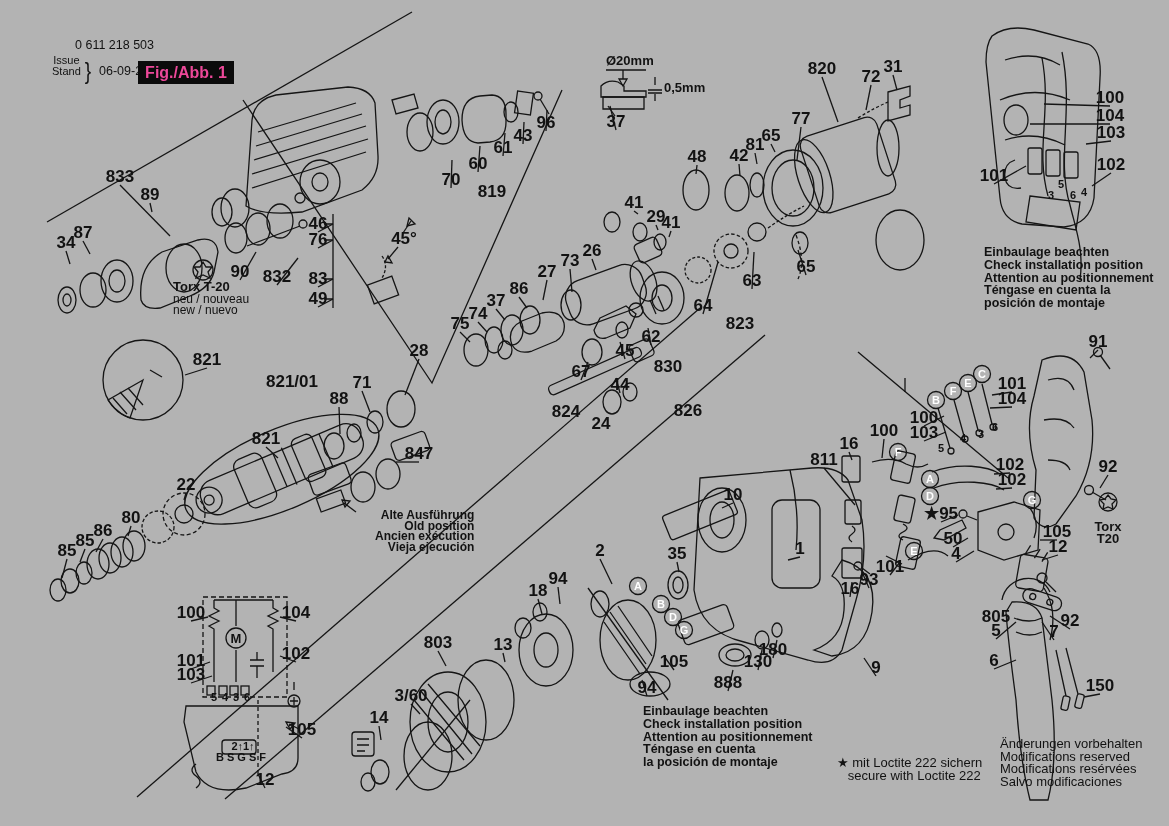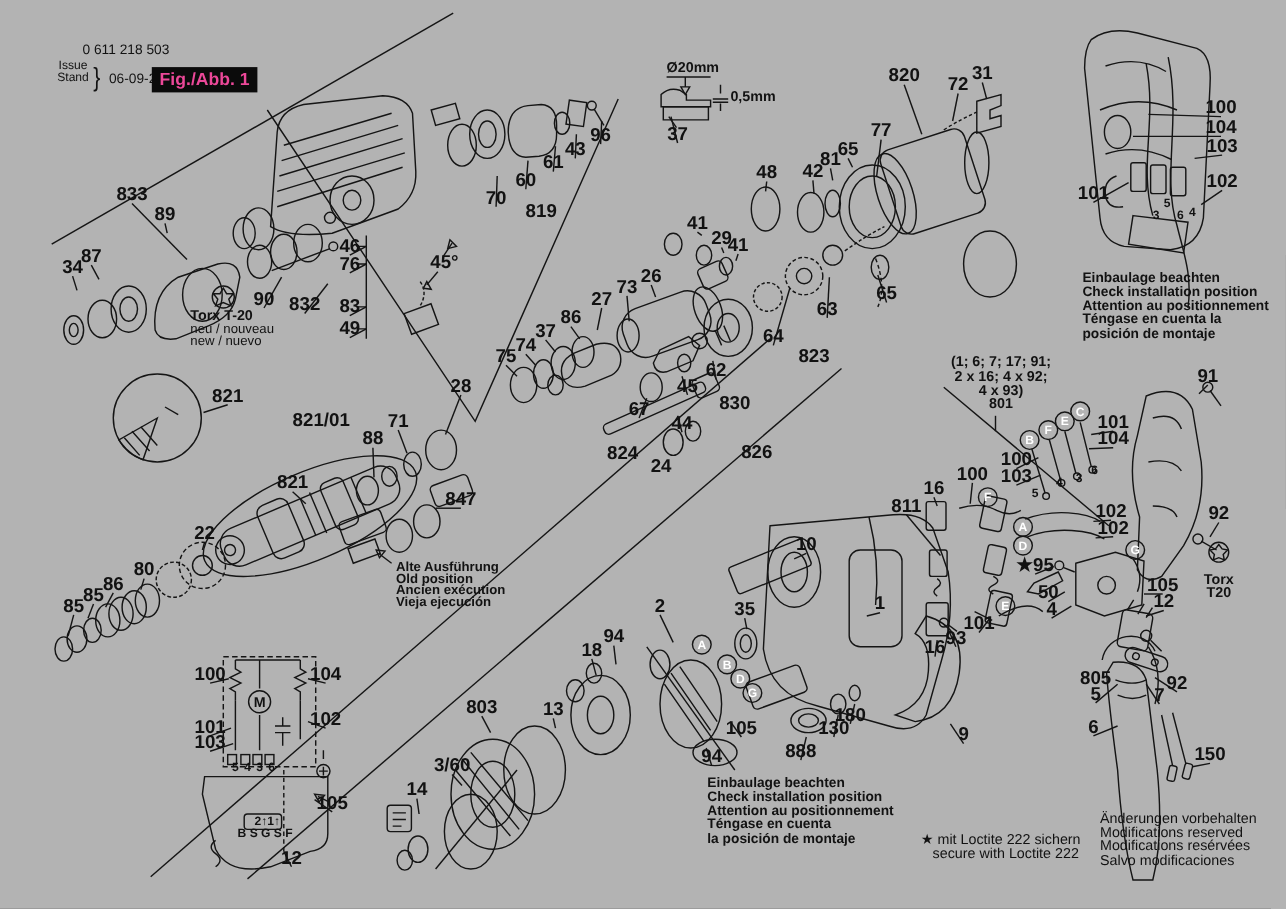--- a/index.html
+++ b/index.html
@@ -629,20 +629,19 @@
         <circle cx="684" cy="630" r="8.5" class="clc"></circle>
         <text x="684" y="633.8" class="clt">G</text>
         <circle cx="236" cy="638" r="10" class="clo"></circle>
         <text x="236" y="642.5" class="clt dark">M</text>
       </g>
   </svg>
 <div class="tb b" style="left: 173px; top: 281px; font-size: 13px; line-height: 12px;"><div>Torx T-20</div></div>
     <div class="tb" style="left: 173px; top: 294px; font-size: 12px; line-height: 10.5px;"><div>neu / nouveau</div><div>new / nuevo</div></div>
     <div class="tb b" style="left: 606px; top: 55px; font-size: 13px; line-height: 12px;"><div>Ø20mm</div></div>
     <div class="tb b" style="left: 664px; top: 82px; font-size: 13px; line-height: 12px;"><div>0,5mm</div></div>
-    <div class="tb b" style="left: 360px; top: 510px; font-size: 12px; line-height: 10.6px;"><div>Alte Ausführung</div><div>Old position</div><div>Ancien exécution</div><div>Vieja ejecución</div></div>
+    <div class="tb b" style="left: 375px; top: 510px; font-size: 12px; line-height: 10.6px; text-align: right;"><div>Alte Ausführung</div><div>Old position</div><div>Ancien exécution</div><div>Vieja ejecución</div></div>
     <div class="tb b" style="left: 984px; top: 246px; font-size: 12.5px; line-height: 12.8px;"><div>Einbaulage beachten</div><div>Check installation position</div><div>Attention au positionnement</div><div>Téngase en cuenta la</div><div>posición de montaje</div></div>
     <div class="tb b" style="left: 643px; top: 705px; font-size: 12.5px; line-height: 12.8px;"><div>Einbaulage beachten</div><div>Check installation position</div><div>Attention au positionnement</div><div>Téngase en cuenta</div><div>la posición de montaje</div></div>
-    <div class="tb b c" style="left: 840px; top: 323px; font-size: 13px; line-height: 12.8px; width: 140px;"><div>(1; 6; 7; 17; 91;</div><div>2 x 16; 4 x 92;</div><div>4 x 93)</div><div>801</div></div>
     <div class="tb" style="left: 837px; top: 756px; font-size: 13px; line-height: 13px;"><div>★ mit Loctite 222 sichern</div><div>   secure with Loctite 222</div></div>
     <div class="tb" style="left: 1000px; top: 738px; font-size: 13px; line-height: 12.6px;"><div>Änderungen vorbehalten</div><div>Modifications reserved</div><div>Modifications resérvées</div><div>Salvo modificaciones</div></div>
     <div class="tb b c" style="left: 1038px; top: 521px; font-size: 13px; line-height: 12px; width: 140px;"><div>Torx</div><div>T20</div></div>
   </div>
 
 </body></html>

